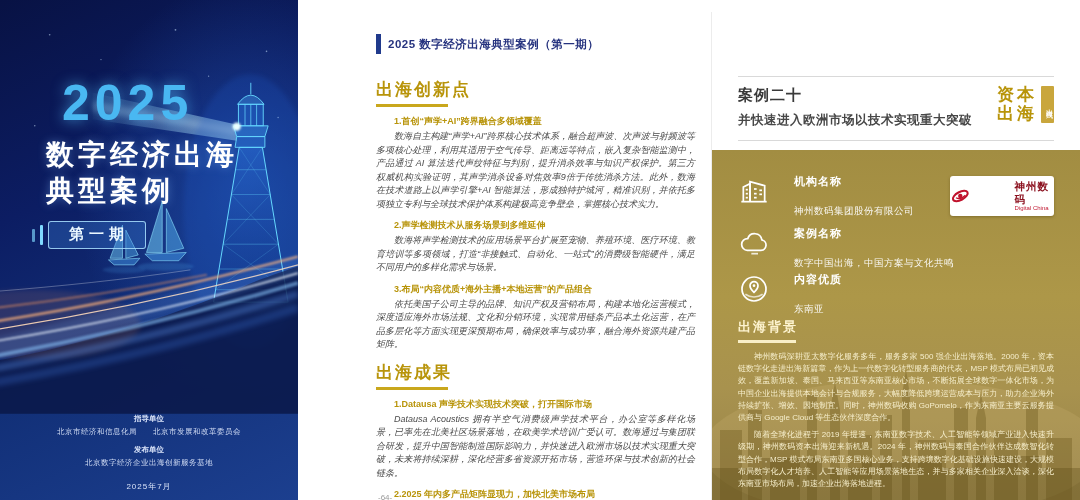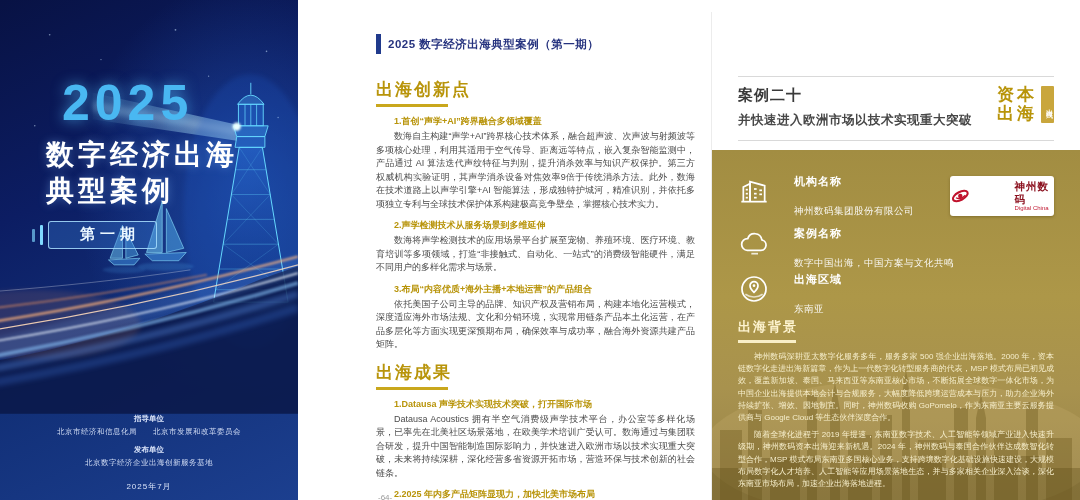--- a/index.html
+++ b/index.html
@@ -12,39 +12,39 @@
                 linear-gradient(155deg,#081244 0%,#0c1d63 35%,#123078 65%,#1c3f8f 100%); }
   .cover-art { position:absolute; inset:0; }
   .cover-year { position:absolute; left:62px; top:74px; font-size:50px; font-weight:bold; color:#49b8f2;
     letter-spacing:5px; text-shadow:0 0 14px rgba(90,195,255,.65); }
   .cover-title { position:absolute; left:46px; color:#fff; font-weight:bold; font-size:28px;
     letter-spacing:4px; text-shadow:0 0 10px rgba(130,190,255,.45); }
   .t1 { top:136px; } .t2 { top:172px; }
   .issue-badge { position:absolute; left:32px; top:221px; display:flex; align-items:center; gap:5px; }
   .issue-badge .bar { width:3px; background:#7fd9ff; border-radius:1px; }
   .issue-badge .b1 { height:13px; opacity:.65; } .issue-badge .b2 { height:20px; }
-  .badge-box { display:inline-block; padding:3px 16px 4px 31px; border:1px solid rgba(170,225,255,.85);
+  .badge-box { display:inline-block; padding:3px 16px 4px 20px; border:1px solid rgba(170,225,255,.85);
     background:rgba(60,130,220,.32); border-radius:3px; color:#eaf7ff; font-size:15px; font-weight:bold; letter-spacing:5px; }
   .cover-footer { position:absolute; left:0; right:0; bottom:8px; text-align:center; color:#e3ecff; }
   .f-label { font-size:7.5px; font-weight:bold; opacity:.95; margin-top:8px; }
   .f-org { font-size:7.5px; margin-top:3px; opacity:.88; letter-spacing:.5px; }
   .f-date { font-size:8px; margin-top:13px; opacity:.95; letter-spacing:1px; }
 
   
   .page-mid { position:absolute; left:360px; top:12px; width:352px; height:500px; background:#fff;
     border-right:1px solid #ececec; }
   .mid-head { margin:22px 0 0 16px; display:flex; align-items:center; gap:7px; }
   .mid-head .vbar { width:5px; height:20px; background:#203a8c; }
   .mid-head .htxt { font-size:11.5px; font-weight:bold; color:#26337f; letter-spacing:.5px; }
   .sec-h { margin:24px 0 0 16px; font-size:17px; font-weight:bold; color:#b8940a; letter-spacing:2px; }
   .sec-h.second { margin-top:9px; }
   .sec-u { margin:3px 0 0 16px; width:72px; height:3px; background:#c9a71c; }
   .item { margin:8px 16px 0 16px; }
   .item .sub { font-size:9px; font-weight:bold; color:#b8940a; text-indent:2em; margin-bottom:2px; }
-  .item .body { font-size:9px; color:#4b4b4b; line-height:1.5; text-align:justify; text-indent:2em; }
+  .item .body { font-size:9px; color:#4b4b4b; line-height:1.5; text-align:justify; text-indent:2em;font-style:italic; }
   .pageno { position:absolute; left:18px; bottom:10px; font-size:8px; color:#9a9a9a; }
 
   
   .panel-right { position:absolute; left:712px; top:0; width:368px; height:500px; background:#fff; }
   .case-head { position:absolute; left:26px; right:26px; top:76px; border-top:1px solid #d9d9d9;
     border-bottom:1px solid #d9d9d9; padding:9px 0 11px 0; display:flex; justify-content:space-between; align-items:flex-start; }
   .case-no { font-size:15px; font-weight:bold; color:#3a3a3a; letter-spacing:1px; }
   .case-title { font-size:12.5px; font-weight:bold; color:#474747; margin-top:7px; max-width:235px; letter-spacing:.5px; }
   .tag-wrap { display:flex; gap:4px; align-items:stretch; }
   .tag-main { display:flex; flex-direction:column; line-height:1.1; font-size:17px; font-weight:bold;
@@ -312,21 +312,21 @@
       </div>
 
       <div class="info-row r3">
         <svg class="info-icon" viewBox="0 0 24 24" fill="none" stroke="#fff" stroke-width="1.3">
           <circle cx="12" cy="12" r="9"></circle>
           <path d="M12 6.5 a3 3 0 0 1 3 3 c0 2.2 -3 5 -3 5 s-3 -2.8 -3 -5 a3 3 0 0 1 3 -3 Z"></path>
           <circle cx="12" cy="9.5" r="1" fill="#fff" stroke="none"></circle>
           <path d="M5.5 16 q3 2 6.5 2 t6.5 -2" opacity=".7"></path>
         </svg>
         <div>
-          <div class="info-label">出海区域</div>
+          <div class="info-label">内容优质</div>
           <div class="info-value">东南亚</div>
         </div>
       </div>
 
       <div class="bg-sec">
         <div class="bg-h">出海背景</div>
         <div class="bg-u"></div>
         <p class="bg-p">神州数码深耕亚太数字化服务多年，服务多家 500 强企业出海落地。2000 年，资本链数字化走进出海新篇章，作为上一代数字化转型服务商的代表，MSP 模式布局已初见成效，覆盖新加坡、泰国、马来西亚等东南亚核心市场，不断拓展全球数字一体化市场，为中国企业出海提供本地会计与合规服务，大幅度降低跨境运营成本与压力，助力企业海外持续扩张、增效、因地制宜。同时，神州数码收购 GoPomelo，作为东南亚主要云服务提供商与 Google Cloud 等生态伙伴深度合作。</p>
         <p class="bg-p">随着全球化进程于 2019 年提速，东南亚数字技术、人工智能等领域产业进入快速升级期，神州数码资本出海迎来新机遇。2024 年，神州数码与泰国合作伙伴达成数智化转型合作，MSP 模式布局东南亚多国核心业务，支持跨境数字化基础设施快速建设，大规模布局数字化人才培养、人工智能等应用场景落地生态，并与多家相关企业深入洽谈，深化东南亚市场布局，加速企业出海落地进程。</p>
       </div>

